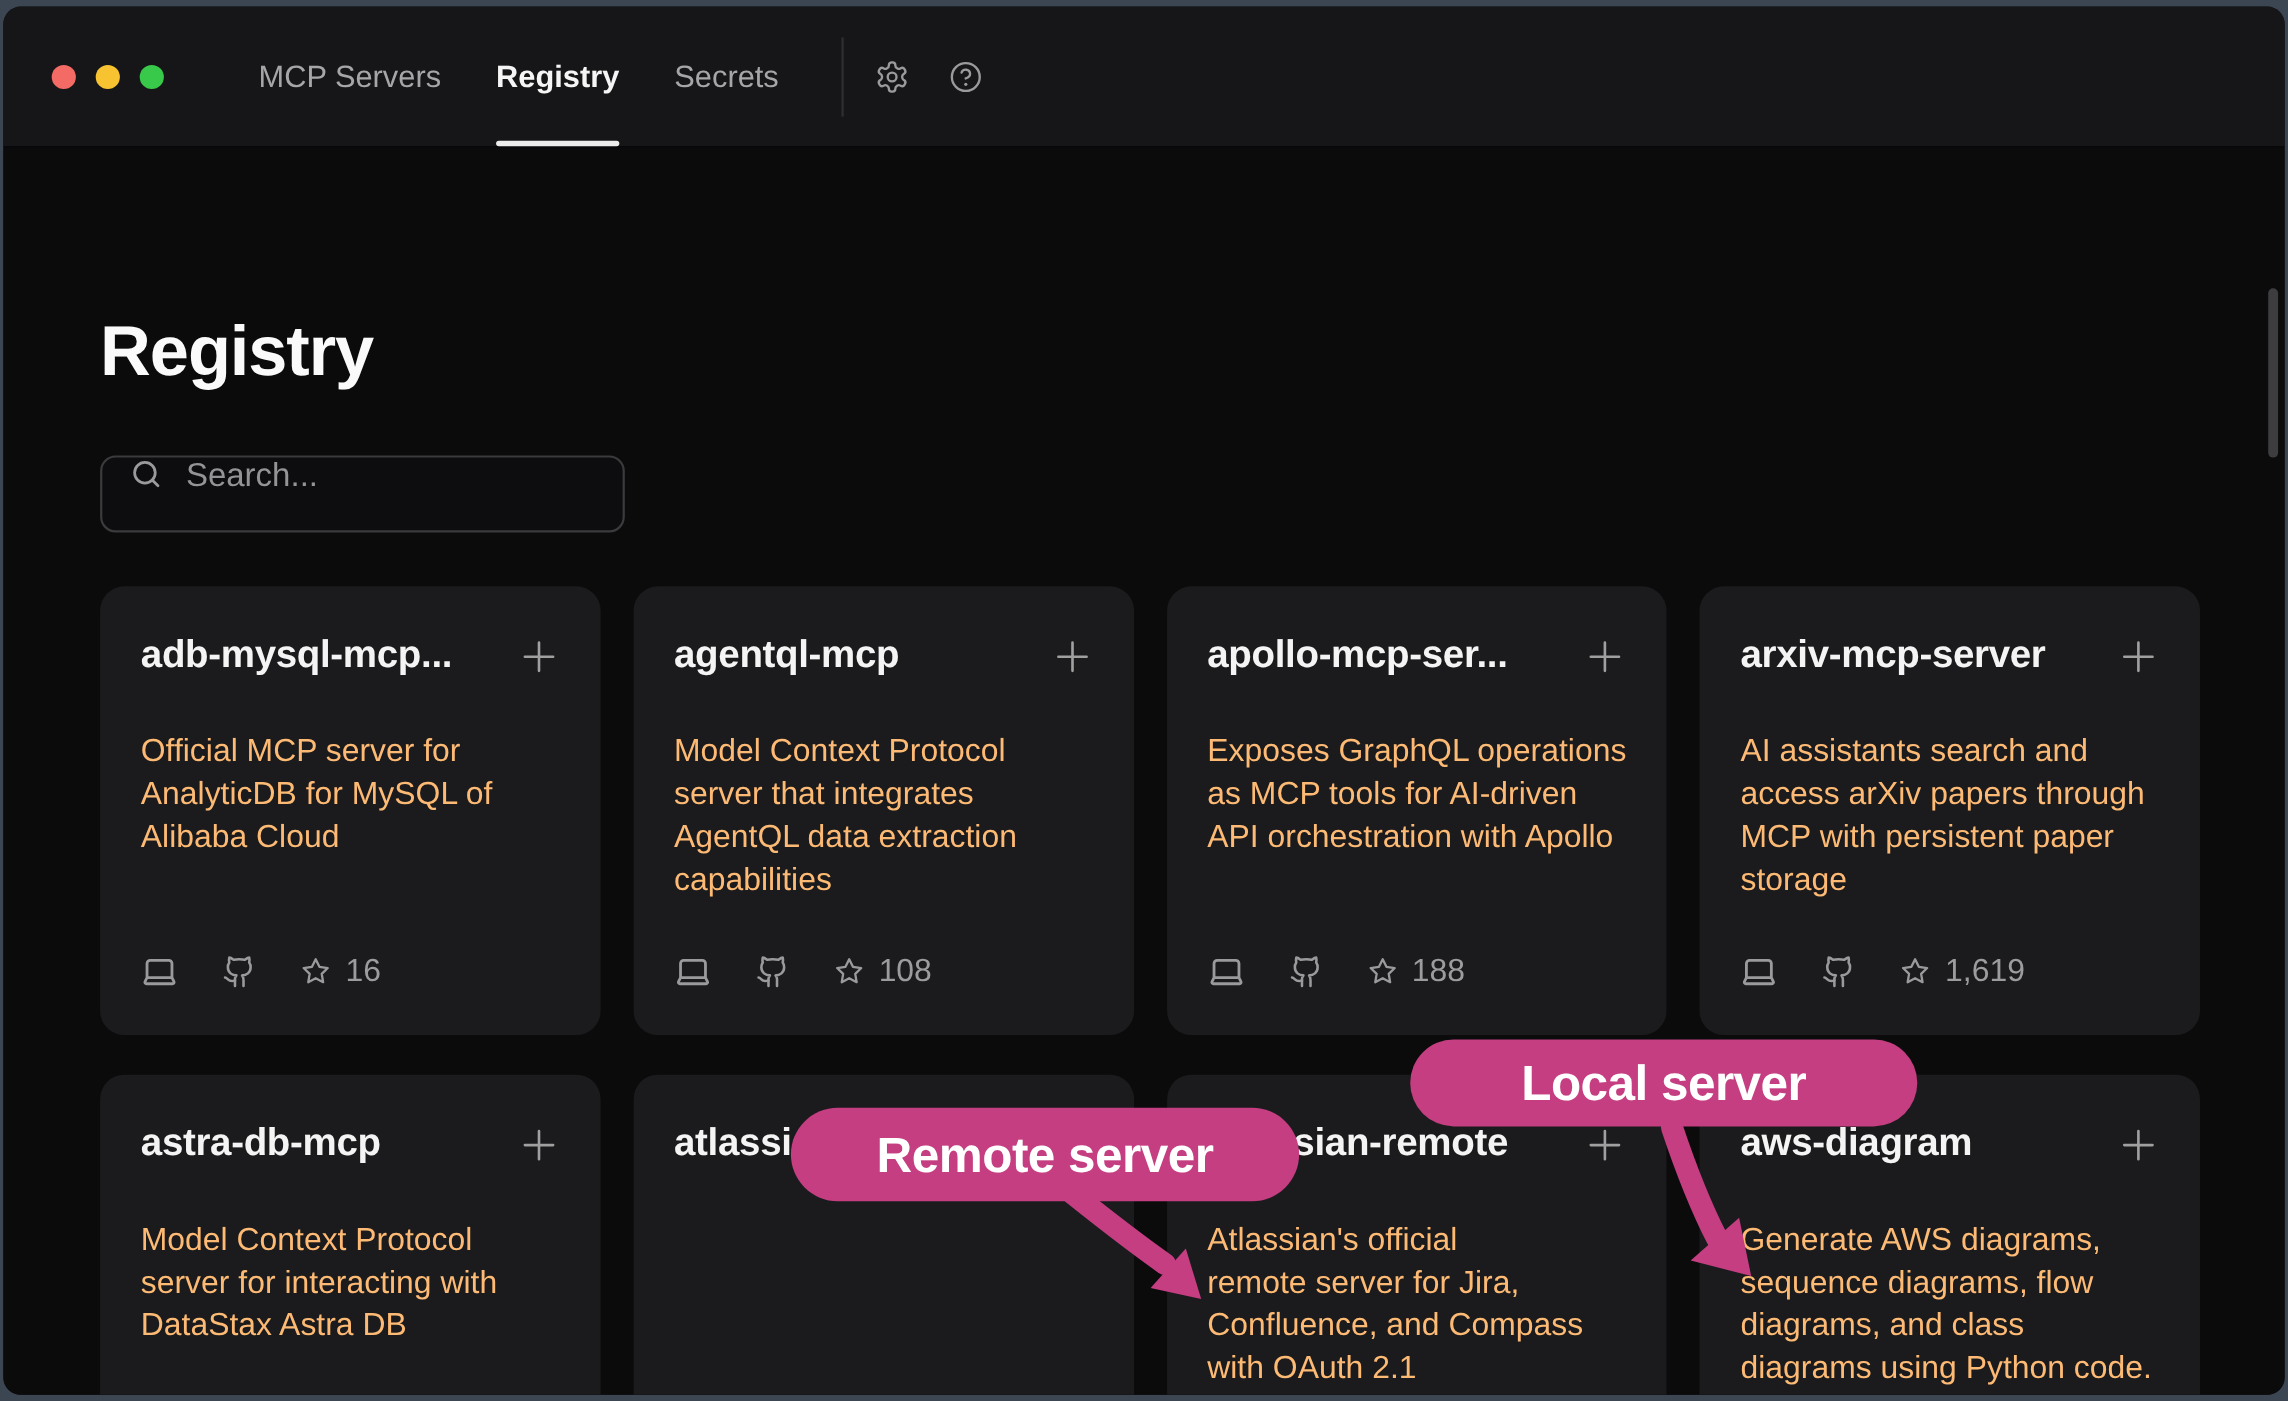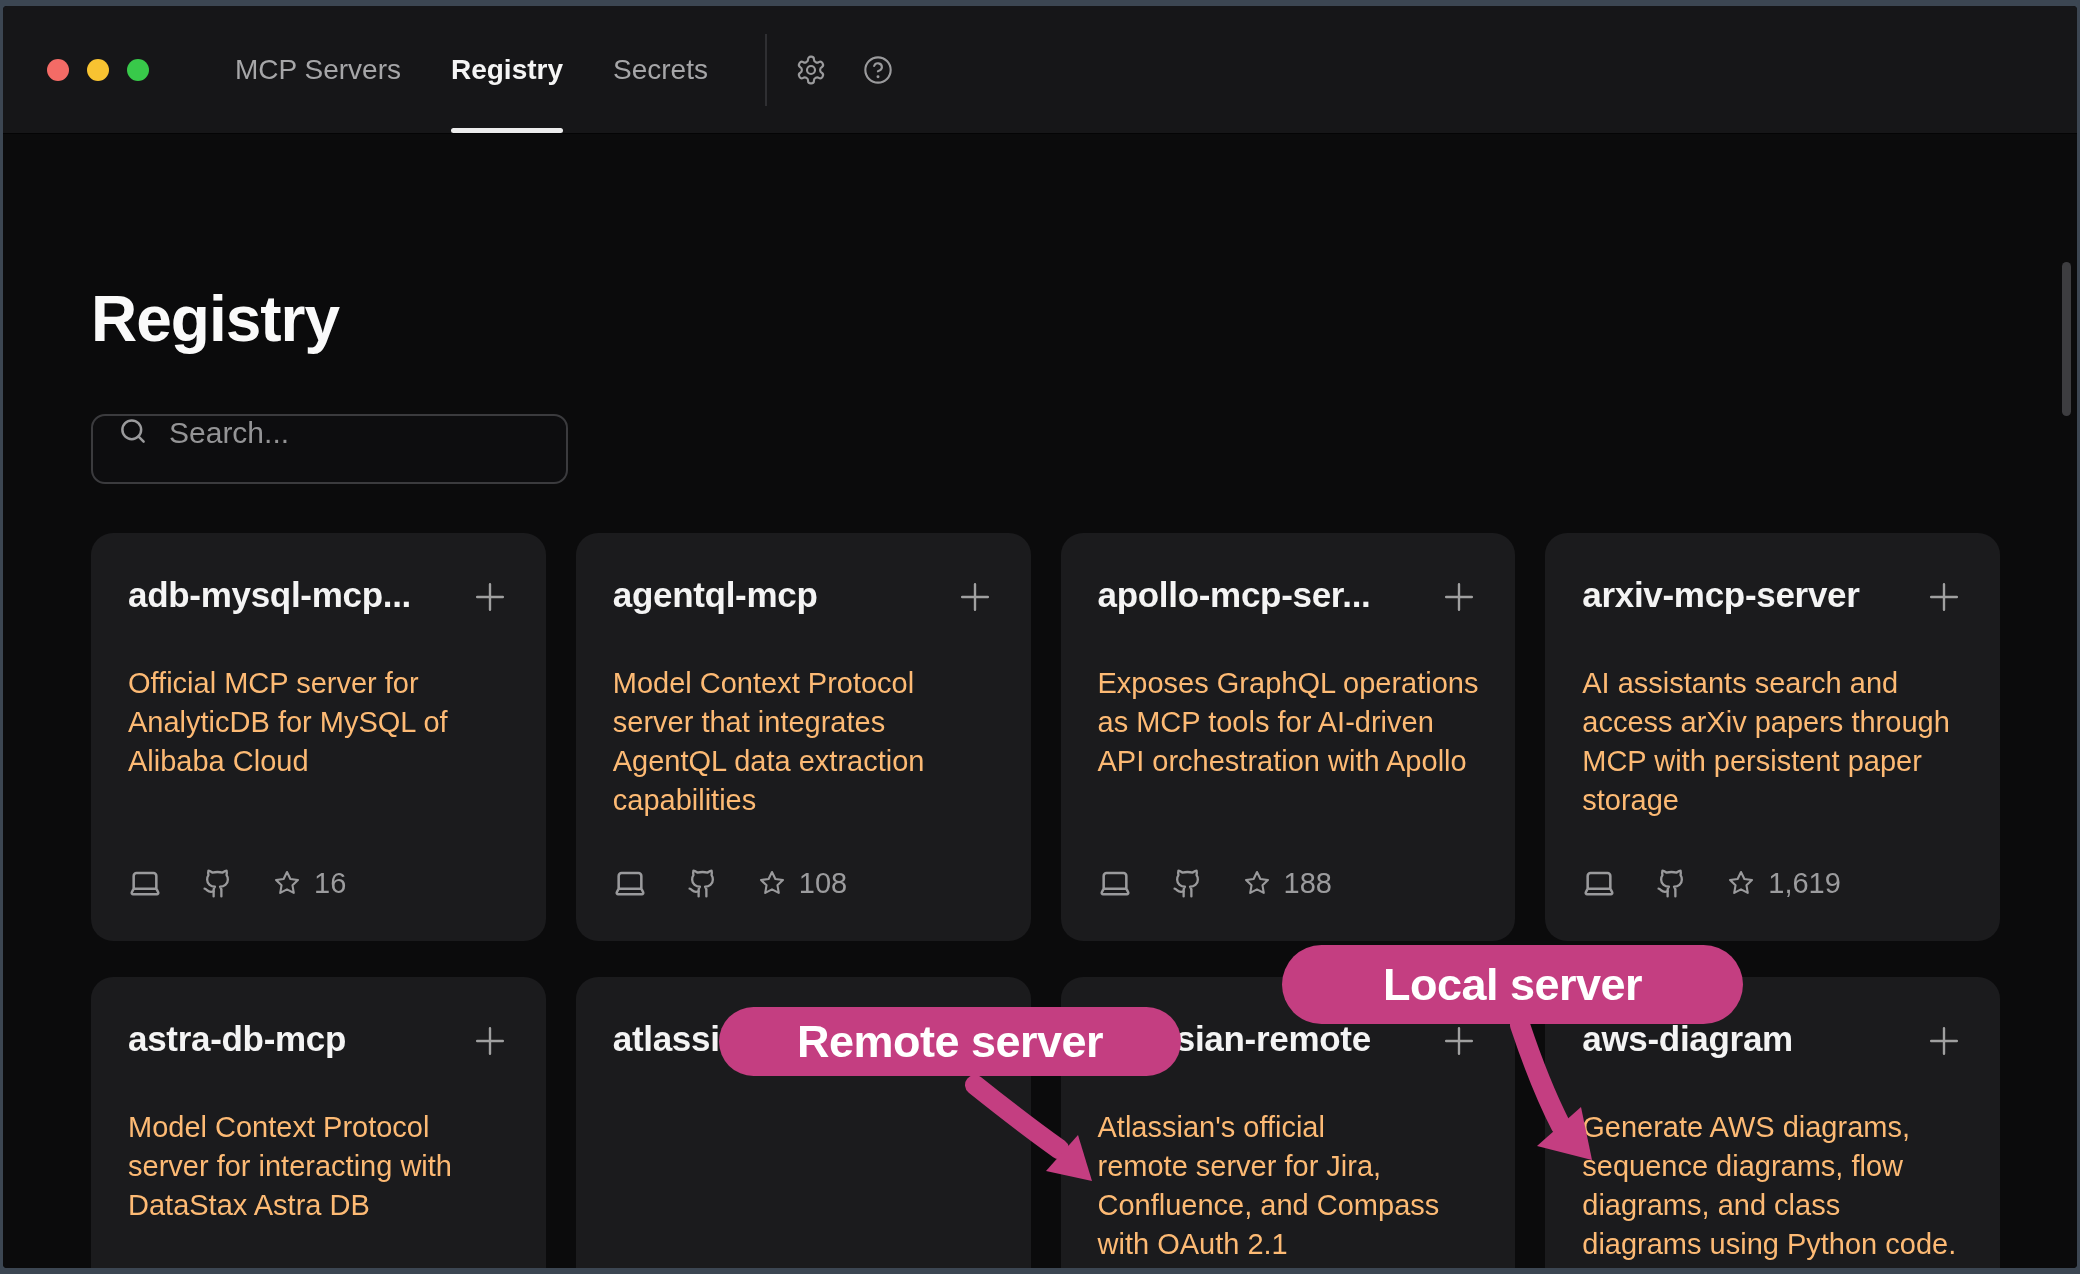--- a/index.html
+++ b/index.html
@@ -2,21 +2,21 @@
 <html><head>
 <meta charset="utf-8">
 <style>
   * { margin:0; padding:0; box-sizing:border-box; }
   html,body { width:2080px; height:1274px; overflow:hidden; }
   body { background:#3c4652; font-family:"Liberation Sans", sans-serif; position:relative; }
 
   
   .window {
     position:absolute; top:6px; left:3px; right:3px; bottom:6px;
-    background:#0b0b0c; border-radius:4px; overflow:hidden;padding-left:28px;
+    background:#0b0b0c; border-radius:16px; overflow:hidden;padding-left:28px;
   }
   .topbar {
     position:absolute; top:0; left:0; right:0; height:128px;
     background:#161618; border-bottom:1px solid #040405;
     display:flex; align-items:center;
   }
   .lights { display:flex; gap:18px; margin-left:44px; }
   .light { width:22px; height:22px; border-radius:50%; border:none; }
 
   .tabs { display:flex; gap:50px; margin-left:86px; height:100%; align-items:stretch; }
@@ -90,21 +90,21 @@
     border-radius:5px; background:#3d3d40;
   }
 
   
   .anno-layer { position:absolute; inset:0; pointer-events:none; }
   .pill {
     position:absolute; background:#c43e81; border-radius:43px;
     display:flex; align-items:center; justify-content:center;
     color:#ffffff; font-size:45px; font-weight:800; letter-spacing:-0.5px;
   }
-  .pill.remote { left:719px; top:1007px; width:462px; height:69px; }
+  .pill.remote { left:719px; top:1007px; width:462px; height:85px; }
   .pill.local  { left:1282px; top:945px; width:461px; height:79px; }
   .arrows { position:absolute; inset:0; width:2080px; height:1274px; }
 </style>
 </head>
 <body>
 
 <svg width="0" height="0" style="position:absolute">
   <defs>
     <symbol id="i-laptop" viewBox="0 0 24 24">
       <path d="M20 16V7a2 2 0 0 0-2-2H6a2 2 0 0 0-2 2v9m16 0H4m16 0 1.28 2.55a1 1 0 0 1-.9 1.45H3.62a1 1 0 0 1-.9-1.45L4 16" fill="none" stroke="currentColor" stroke-width="1.8" stroke-linecap="round" stroke-linejoin="round"></path>

